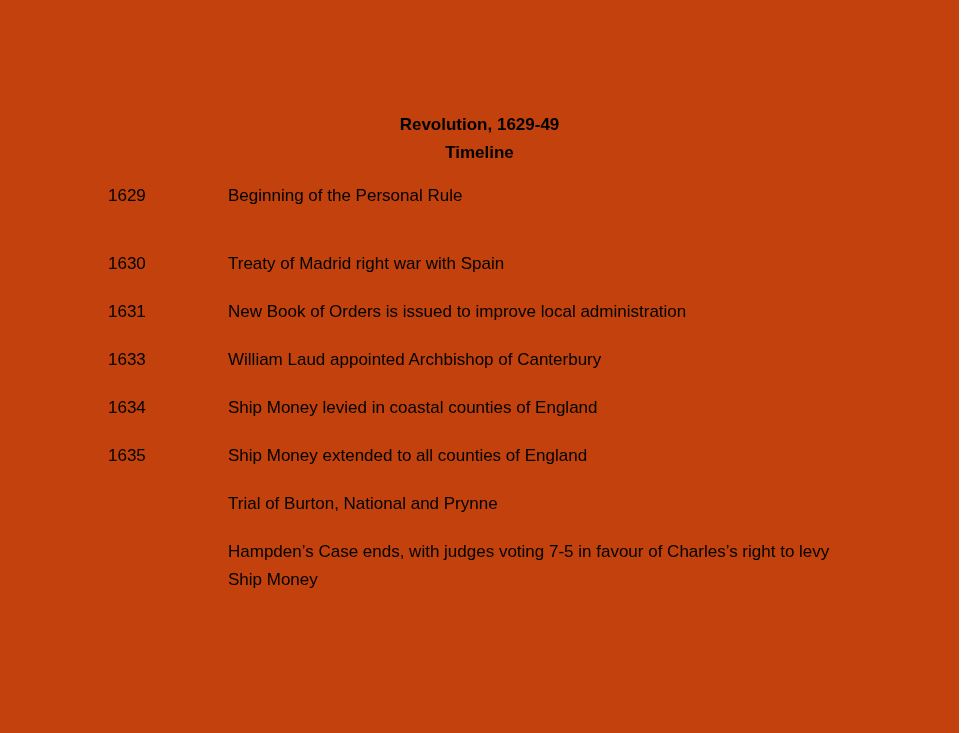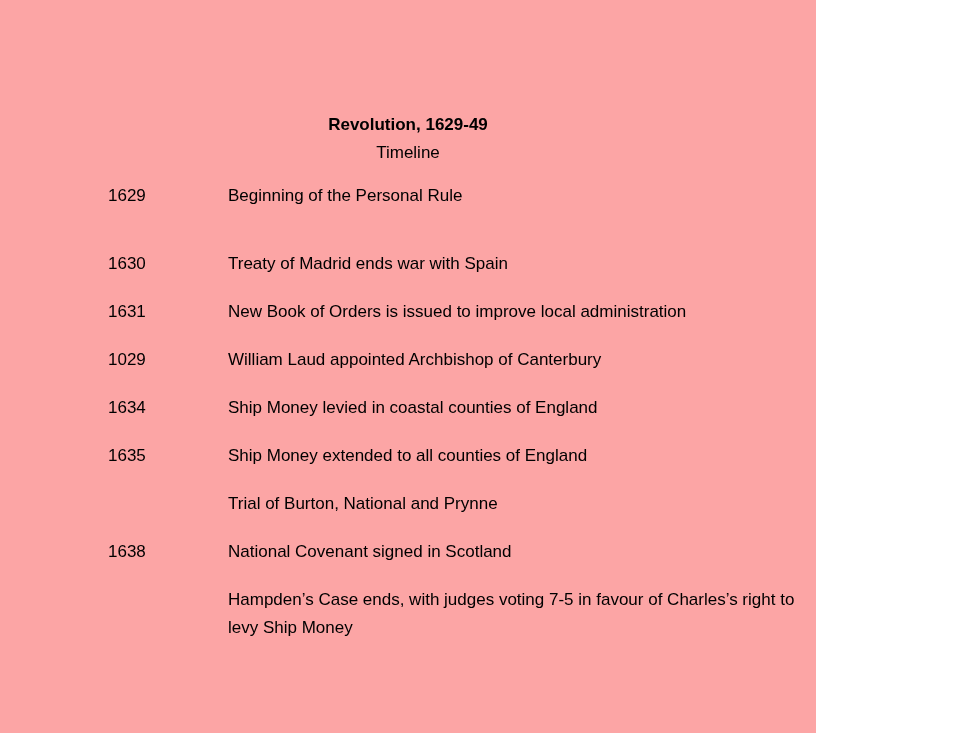--- a/index.html
+++ b/index.html
@@ -8,36 +8,36 @@
   }
   body {
     width: 977px;
     height: 733px;
     background: #ffffff;
     font-family: "Liberation Sans", sans-serif;
     overflow: hidden;
   }
   .page {
     position: relative;
-    width: 816px;
+    width: 959px;
     height: 733px;
-    background: #fca5a5;
+    background: #c2410c;
     box-sizing: border-box;
   }
   .doc-header {
     padding-top: 111px;
     text-align: center;
     font-size: 17px;
     line-height: 28px;
   }
   .doc-title {
     font-weight: 700;
   }
   .doc-subtitle {
-    font-weight: 400;
+    font-weight: 700;
   }
   .timeline {
     margin-top: 15px;
     font-size: 17px;
     line-height: 28px;
   }
   .row {
     display: flex;
     padding-left: 108px;
     margin-bottom: 20px;
@@ -61,44 +61,40 @@
   <div class="timeline" id="timeline">
       <div class="row">
         <div class="year">1629</div>
         <div class="event">Beginning of the Personal Rule</div>
       </div>
       <div class="row">
         <div class="year"></div>
       </div>
       <div class="row">
         <div class="year">1630</div>
-        <div class="event">Treaty of Madrid ends war with Spain</div>
+        <div class="event">Treaty of Madrid right war with Spain</div>
       </div>
       <div class="row">
         <div class="year">1631</div>
         <div class="event">New Book of Orders is issued to improve local administration</div>
       </div>
       <div class="row">
-        <div class="year">1029</div>
+        <div class="year">1633</div>
         <div class="event">William Laud appointed Archbishop of Canterbury</div>
       </div>
       <div class="row">
         <div class="year">1634</div>
         <div class="event">Ship Money levied in coastal counties of England</div>
       </div>
       <div class="row">
         <div class="year">1635</div>
         <div class="event">Ship Money extended to all counties of England</div>
       </div>
       <div class="row">
         <div class="year"></div>
         <div class="event">Trial of Burton, National and Prynne</div>
       </div>
       <div class="row">
-        <div class="year">1638</div>
-        <div class="event">National Covenant signed in Scotland</div>
-      </div>
-      <div class="row">
         <div class="year"></div>
         <div class="event">Hampden’s Case ends, with judges voting 7-5 in favour of Charles’s right to levy Ship Money</div>
       </div>
     </div>
 </div>
 
 </body></html>

